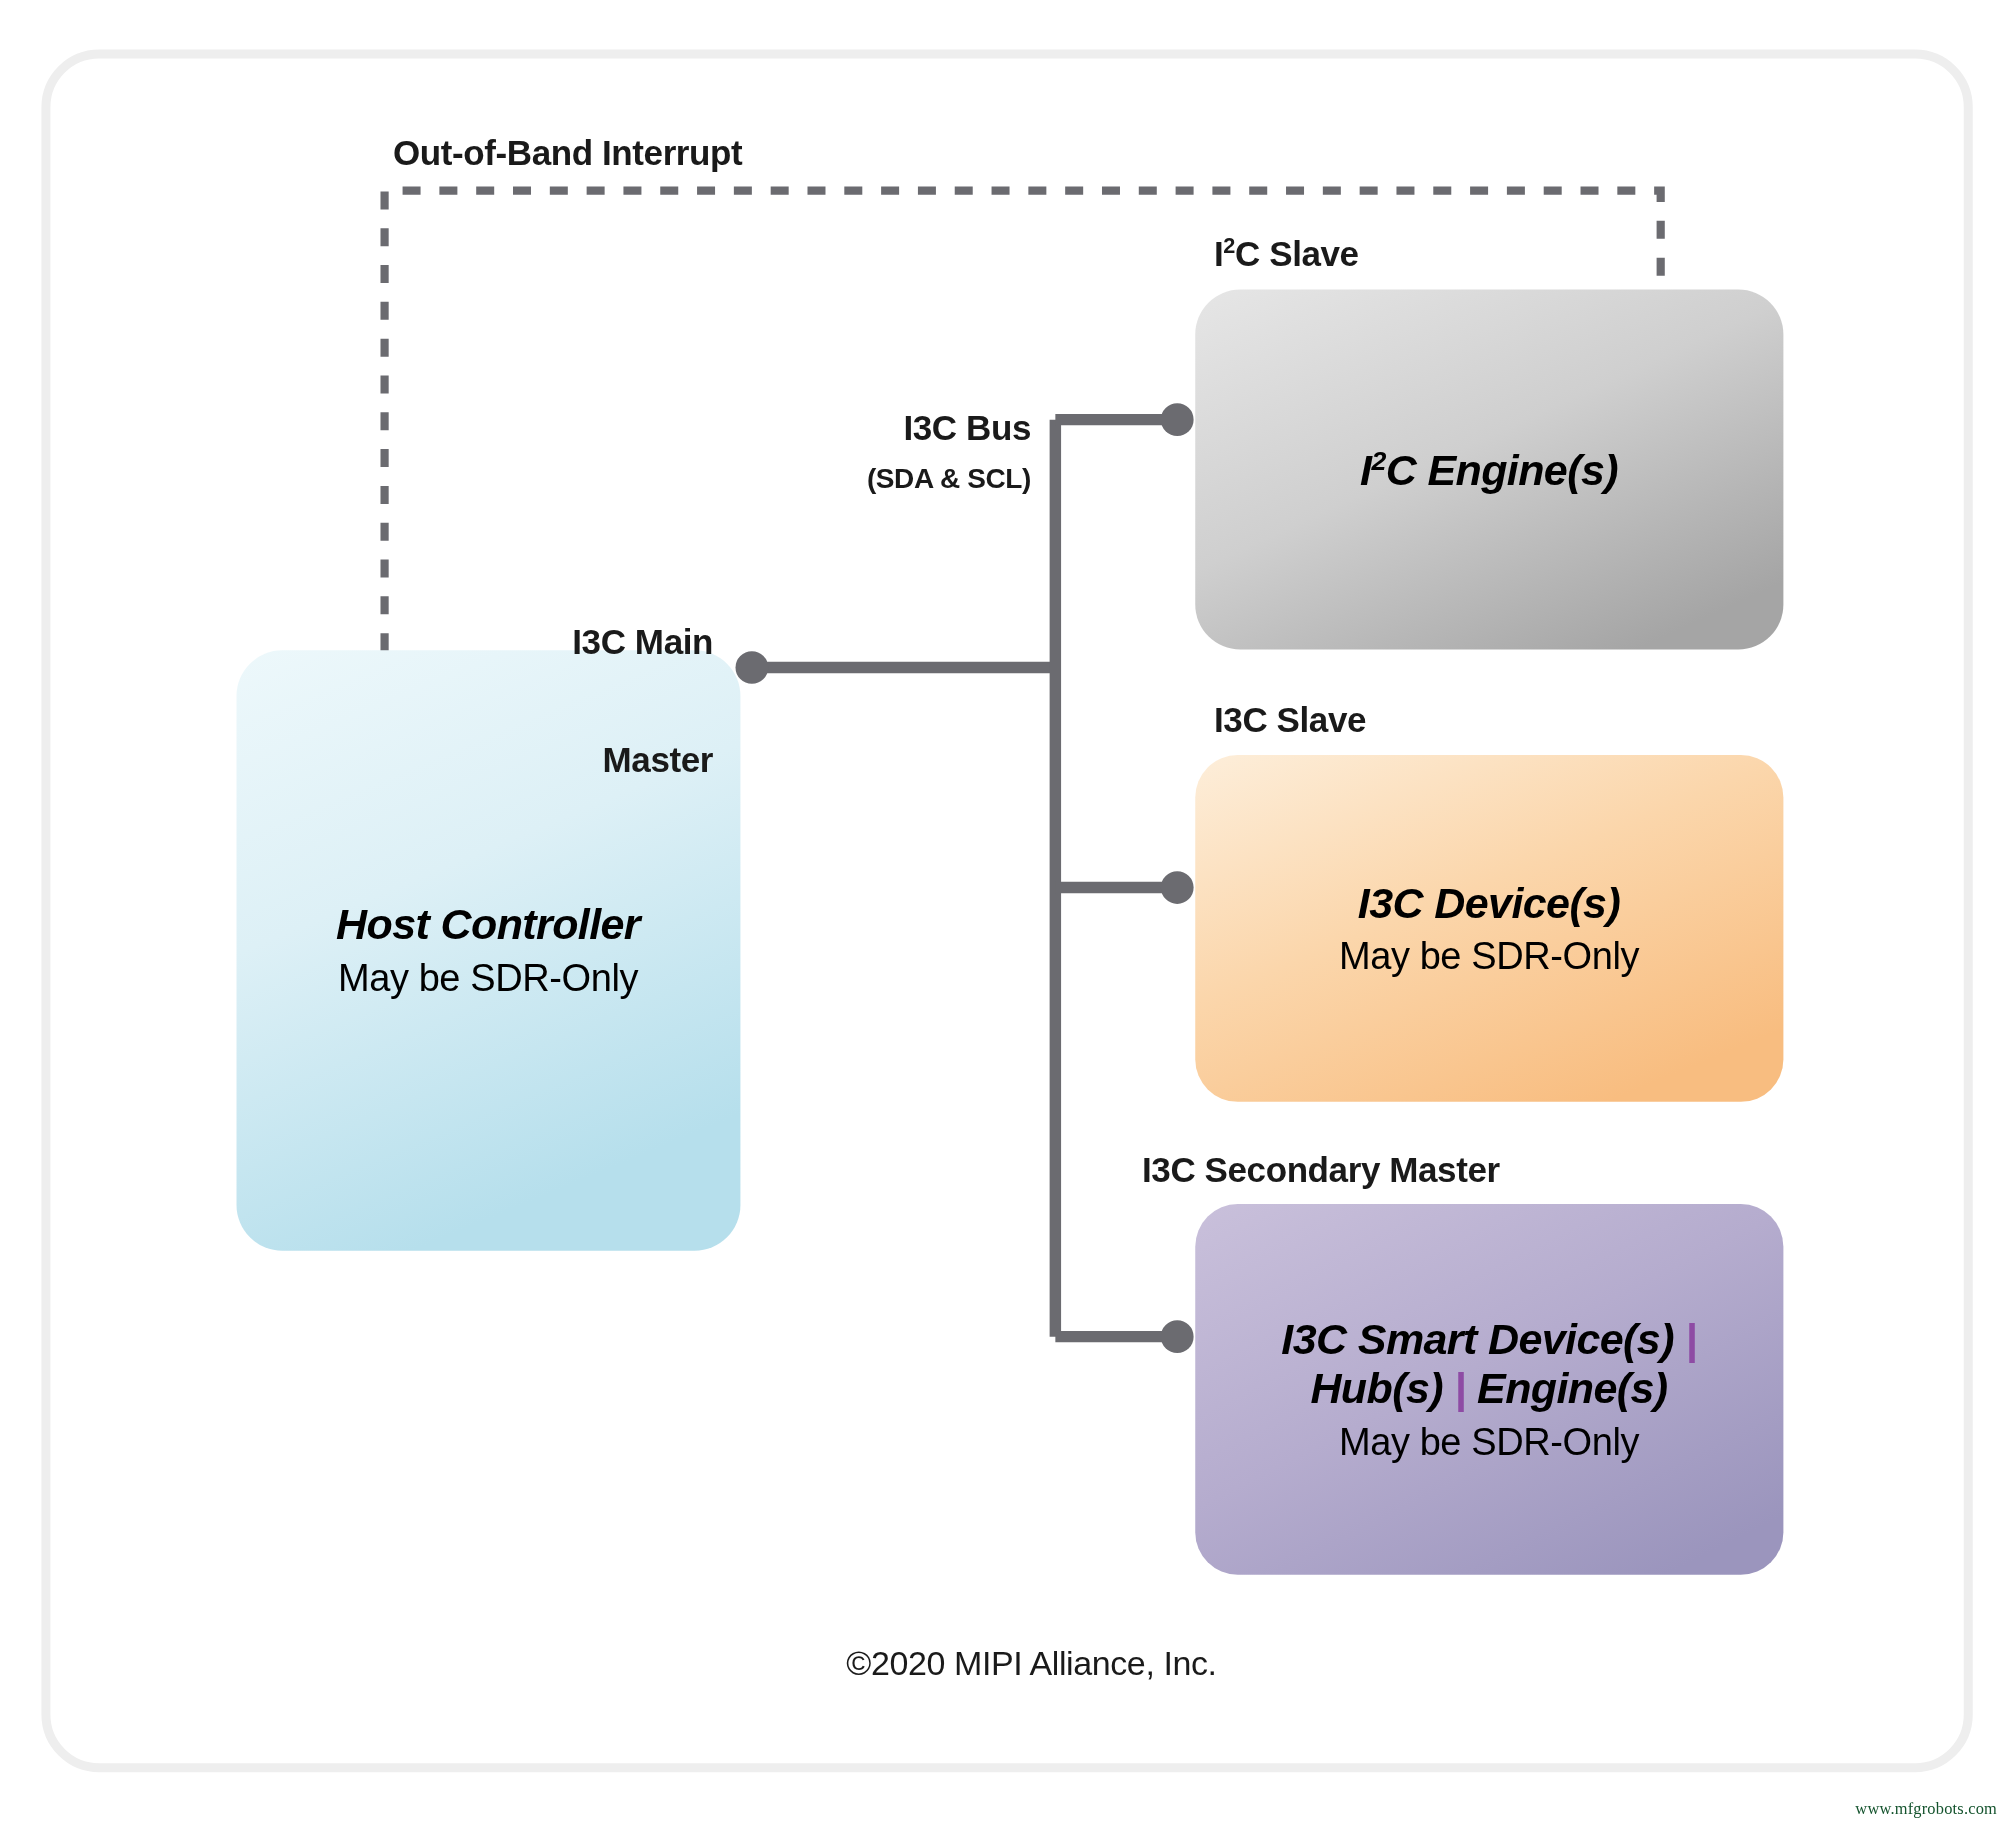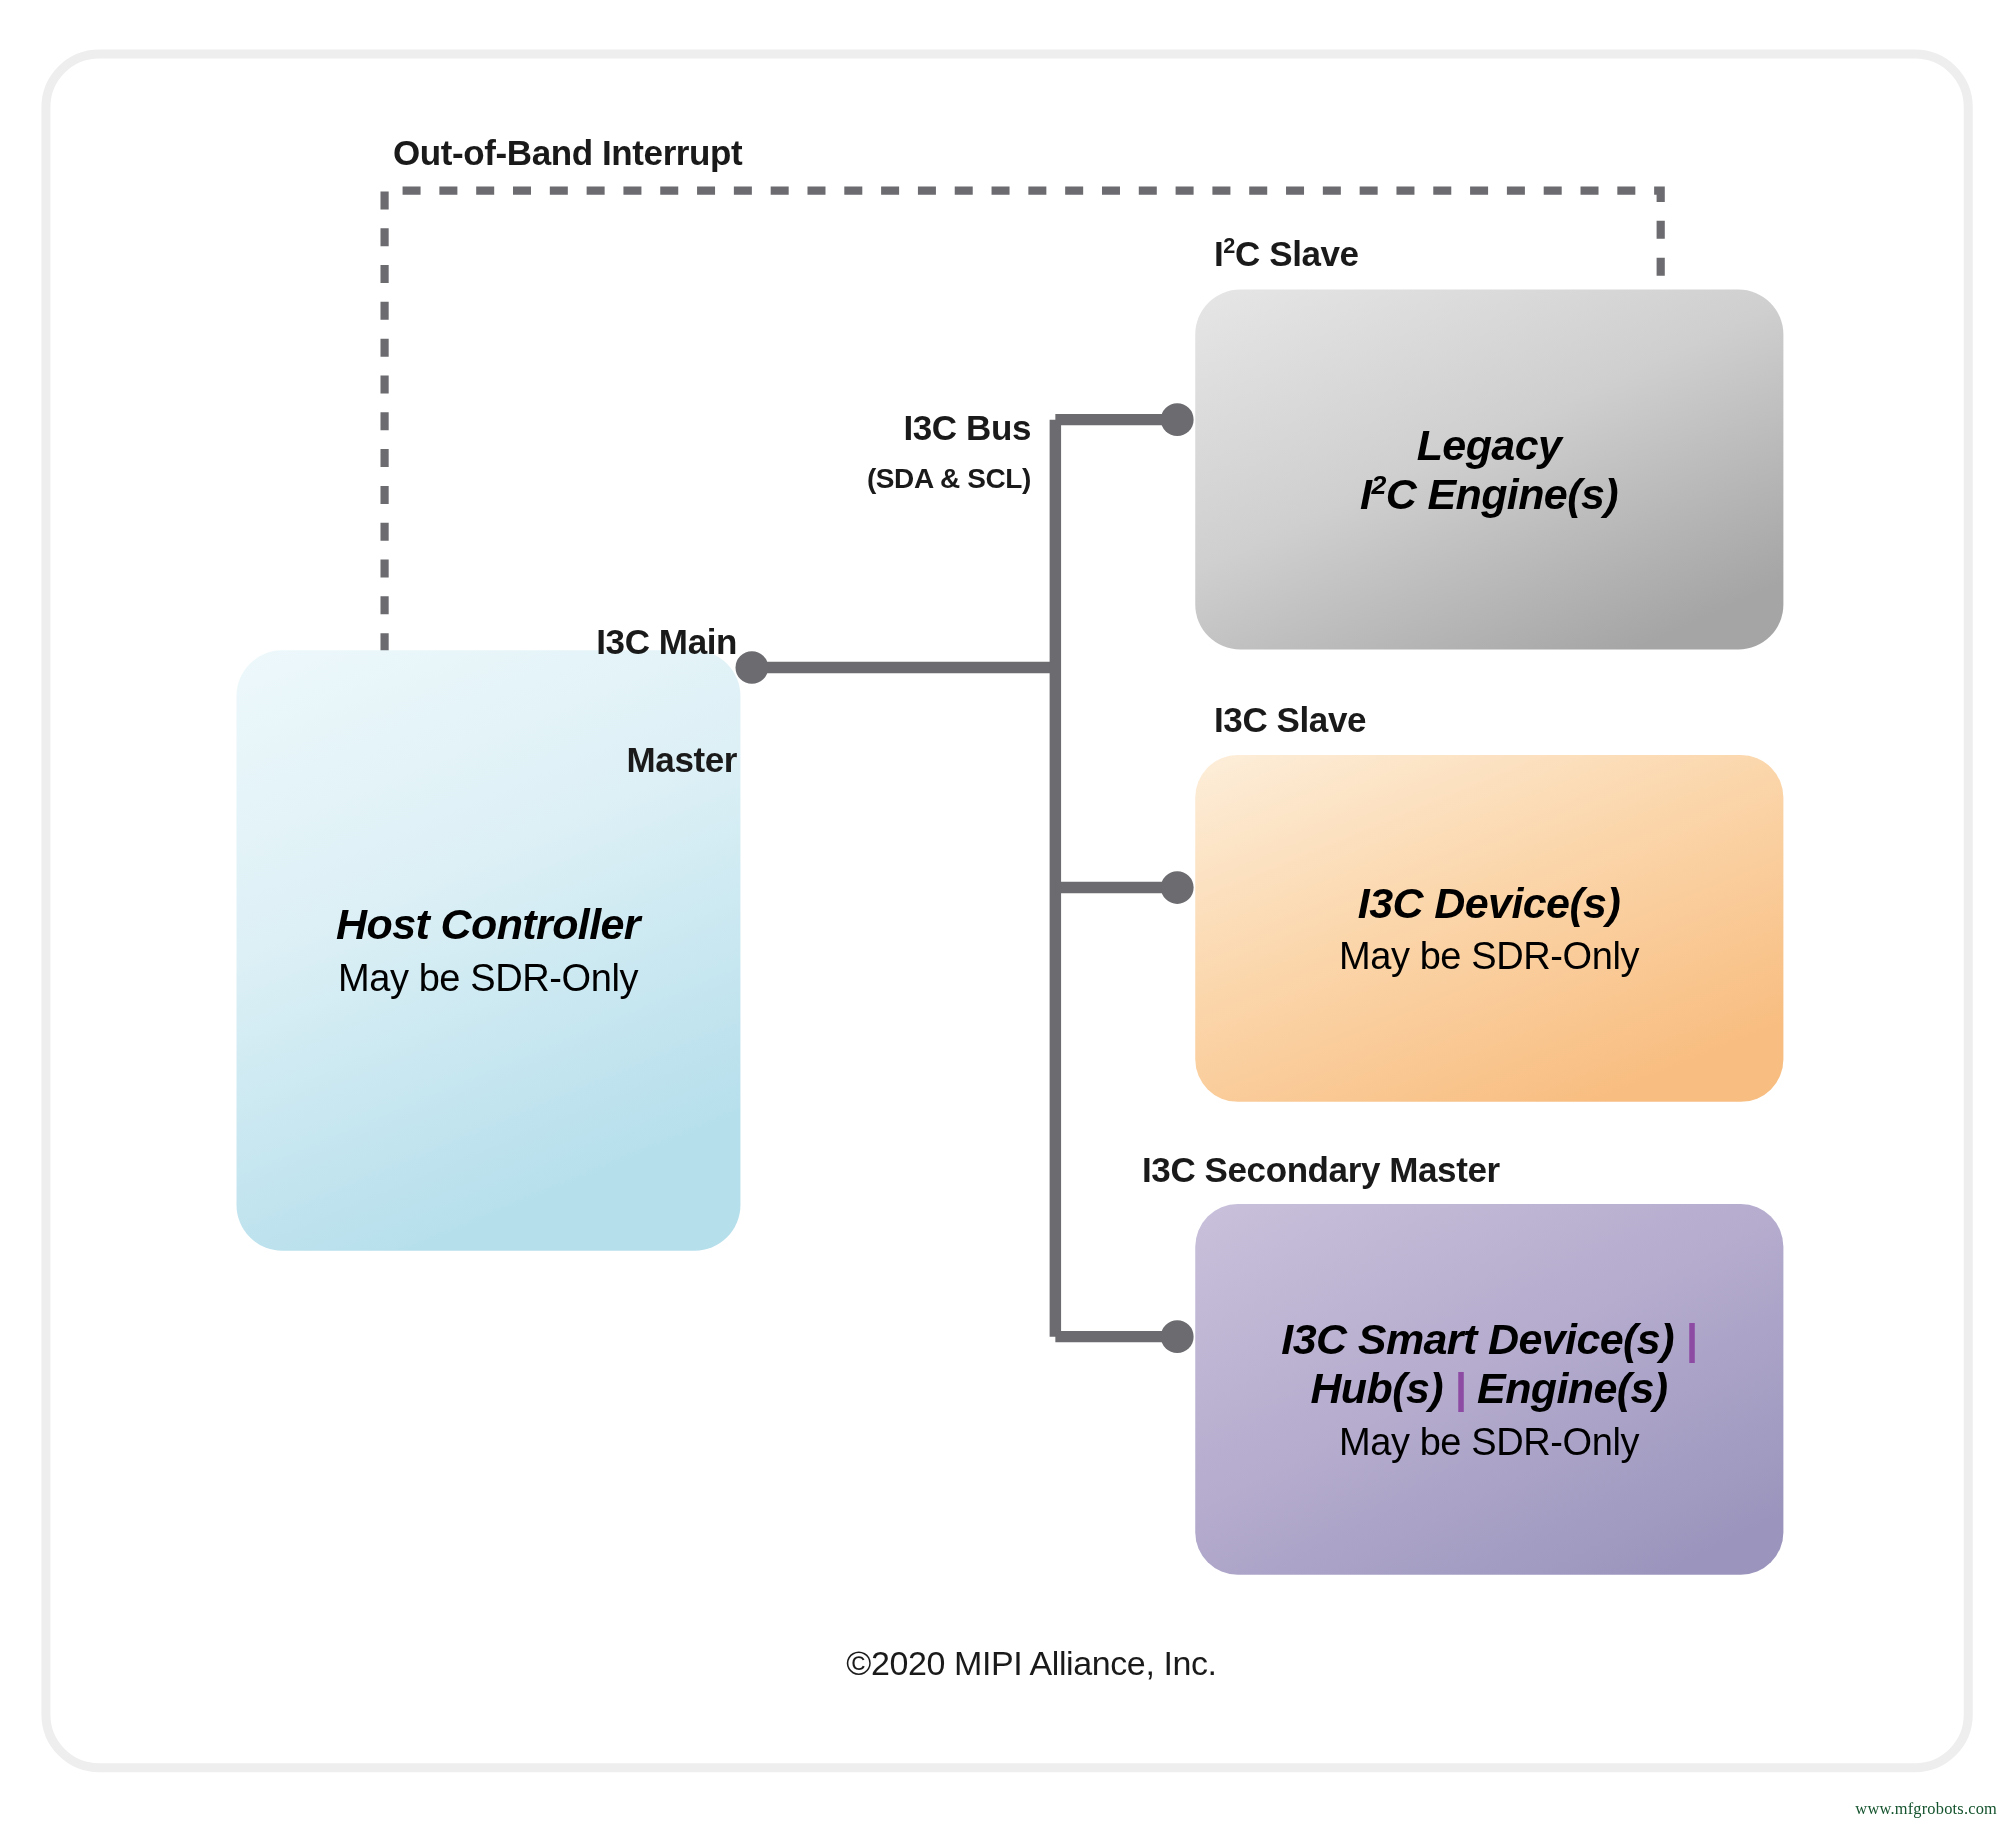--- a/index.html
+++ b/index.html
@@ -161,36 +161,35 @@
 
   <div class="txt cap" style="left:393px; top:133px;">Out-of-Band Interrupt</div>
 
   <div class="txt cap" style="left:1214px; top:234px;"><span>I</span><span class="sup">2</span><span>C Slave</span></div>
 
   <div class="txt bus-cap" style="left:728px; top:393px; width:303px;">
     <span class="l1">I3C Bus</span>
     <span class="l2">(SDA &amp; SCL)</span>
   </div>
 
-  <div class="txt cap" style="left:524px; top:544px; width:213px; text-align:right;">
+  <div class="txt cap" style="left:500px; top:544px; width:213px; text-align:right;">
     <span style="display:block;">I3C Main</span>
     <span style="display:block;">Master</span>
   </div>
 
   <div class="txt cap" style="left:1214px; top:700px;">I3C Slave</div>
 
   <div class="txt cap" style="left:1142px; top:1150px;">I3C Secondary Master</div>
 
   <div class="boxtext" style="left:236px; top:650px; width:504px; height:600px;">
     <div class="box-title">Host Controller</div>
     <div class="box-sub" style="margin-top:7.4px;">May be SDR-Only</div>
   </div>
 
   <div class="boxtext" style="left:1195px; top:290px; width:588px; height:360px;">
-    <div class="box-title">Legacy</div>
     <div class="box-title"><span>I</span><span class="sup">2</span><span>C Engine(s)</span></div>
   </div>
 
   <div class="boxtext" style="left:1195px; top:755px; width:588px; height:347px;">
     <div class="box-title">I3C Device(s)</div>
     <div class="box-sub" style="margin-top:7.4px;">May be SDR-Only</div>
   </div>
 
   <div class="boxtext" style="left:1195px; top:1204px; width:588px; height:371px;">
     <div class="box-title"><span>I3C Smart Device(s)</span><span> </span><span class="pipe">|</span></div>

